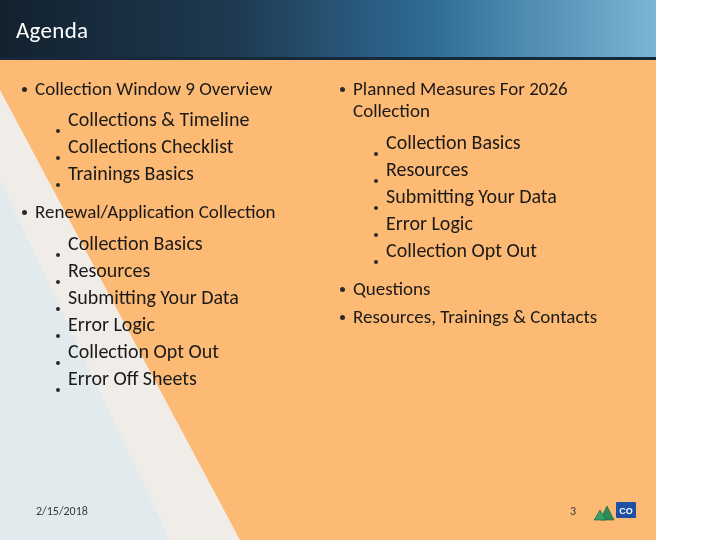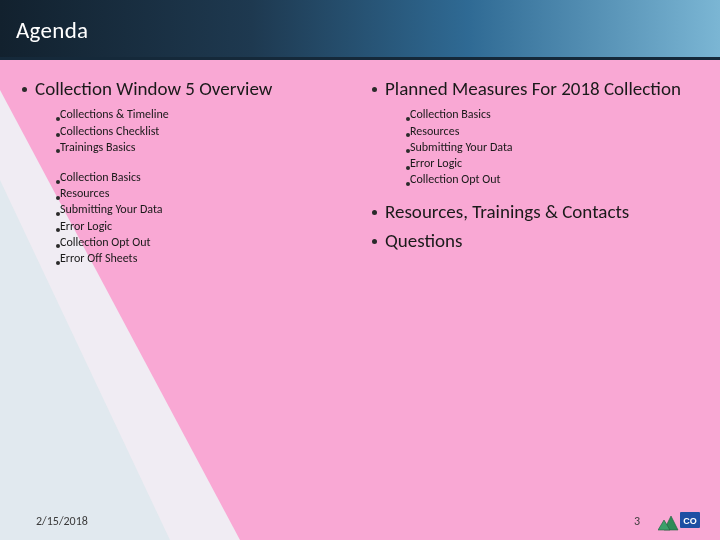--- a/index.html
+++ b/index.html
@@ -1,19 +1,19 @@
 <!DOCTYPE html>
 <html><head>
 <meta charset="utf-8">
 <style>
   * { margin: 0; padding: 0; box-sizing: border-box; }
   html, body { width: 720px; height: 540px; overflow: hidden; font-family: Calibri, Arial, sans-serif; }
   .slide {
-    width: 720px; height: 540px; position: relative;
-    background: #f9a8d4;
+    width: 656px; height: 540px; position: relative;
+    background: #fdba74;
   }
   .bg-triangle {
     position: absolute; left: 0; bottom: 0; width: 340px; height: 480px;
     z-index: 0; pointer-events: none;
   }
   .header {
     position: relative; height: 60px;
     background: linear-gradient(90deg, #12212e 0%, #1e3950 35%, #2f6a94 65%, #7bb6d4 100%);
     display: flex; align-items: center; padding-left: 16px;
     z-index: 2;
@@ -31,29 +31,29 @@
   .top-bullet {
     display: flex; align-items: flex-start; gap: 8px;
     font-size: 19px; color: #1a1a1a; line-height: 1.18; margin-bottom: 6px;
   }
   .top-bullet .dot {
     width: 5px; height: 5px; border-radius: 50%; background: #2a2a2a;
     margin-top: 9px; flex-shrink: 0;
   }
   .sub-list { margin: 4px 0 14px 34px; }
   .sub-bullet {
-    display: flex; align-items: center; 
-    font-size: 12px; color: #1a1a1a; line-height: 1.35;
+    display: flex; align-items: flex-end; gap: 8px;
+    font-size: 20px; color: #1a1a1a; line-height: 1.35;
   }
   .sub-bullet .dot {
     width: 4px; height: 4px; border-radius: 50%; background: #2a2a2a;
     margin-top: 9px; flex-shrink: 0;
   }
   .footer {
-    position: absolute; left: 0; right: 0; bottom: 0; height: 36px;
+    position: absolute; left: 0; right: 0; bottom: 10px; height: 36px;
     display: flex; align-items: center; justify-content: space-between;
     padding: 0 18px 2px 36px; z-index: 2;
   }
   .footer-date { font-size: 12px; color: #3a3a3a; }
   .footer-right { display: flex; align-items: center; gap: 18px; }
   .page-num { font-size: 12px; color: #3a3a3a; }
   .logo { display: flex; align-items: center; gap: 2px; }
   .logo svg { display: block; }
 </style>
 </head>
@@ -70,37 +70,41 @@
     <div class="header-title">Agenda</div>
     <div class="header-rule"></div>
   </div>
 
   <div class="content">
 
     <div class="col">
 
       <div class="top-bullet">
         <span class="dot"></span>
-        <span>Collection Window 5 Overview</span>
+        <span>Collection Window 9 Overview</span>
       </div>
       <div class="sub-list">
         <div class="sub-bullet">
             <span class="dot"></span>
             <span>Collections &amp; Timeline</span>
           </div>
         <div class="sub-bullet">
             <span class="dot"></span>
             <span>Collections Checklist</span>
           </div>
         <div class="sub-bullet">
             <span class="dot"></span>
             <span>Trainings Basics</span>
           </div>
       </div>
 
+      <div class="top-bullet">
+        <span class="dot"></span>
+        <span>Renewal/Application Collection</span>
+      </div>
       <div class="sub-list">
         <div class="sub-bullet">
             <span class="dot"></span>
             <span>Collection Basics</span>
           </div>
         <div class="sub-bullet">
             <span class="dot"></span>
             <span>Resources</span>
           </div>
         <div class="sub-bullet">
@@ -120,21 +124,21 @@
             <span>Error Off Sheets</span>
           </div>
       </div>
 
     </div>
 
     <div class="col">
 
       <div class="top-bullet">
         <span class="dot"></span>
-        <span>Planned Measures For 2018 Collection</span>
+        <span>Planned Measures For 2026 Collection</span>
       </div>
       <div class="sub-list">
         <div class="sub-bullet">
             <span class="dot"></span>
             <span>Collection Basics</span>
           </div>
         <div class="sub-bullet">
             <span class="dot"></span>
             <span>Resources</span>
           </div>
@@ -147,26 +151,26 @@
             <span>Error Logic</span>
           </div>
         <div class="sub-bullet">
             <span class="dot"></span>
             <span>Collection Opt Out</span>
           </div>
       </div>
 
       <div class="top-bullet">
         <span class="dot"></span>
-        <span>Resources, Trainings &amp; Contacts</span>
+        <span>Questions</span>
       </div>
 
       <div class="top-bullet">
         <span class="dot"></span>
-        <span>Questions</span>
+        <span>Resources, Trainings &amp; Contacts</span>
       </div>
 
     </div>
 
   </div>
 
   <div class="footer">
     <div class="footer-date">2/15/2018</div>
     <div class="footer-right">
       <div class="page-num">3</div>

